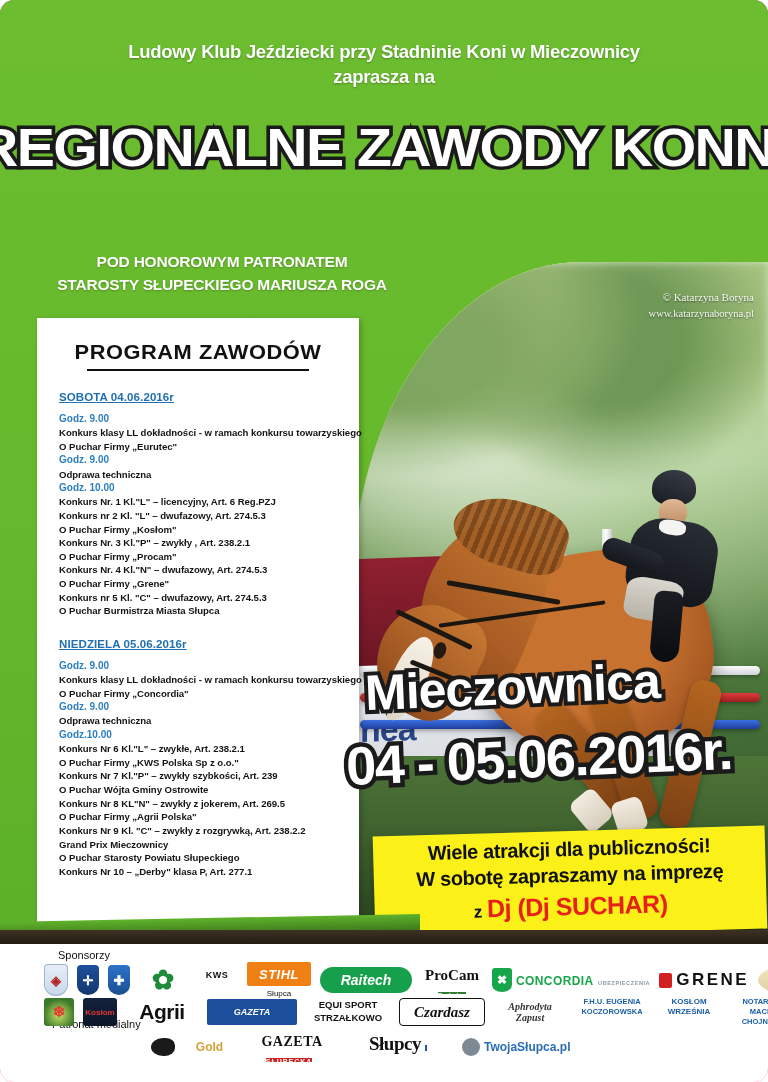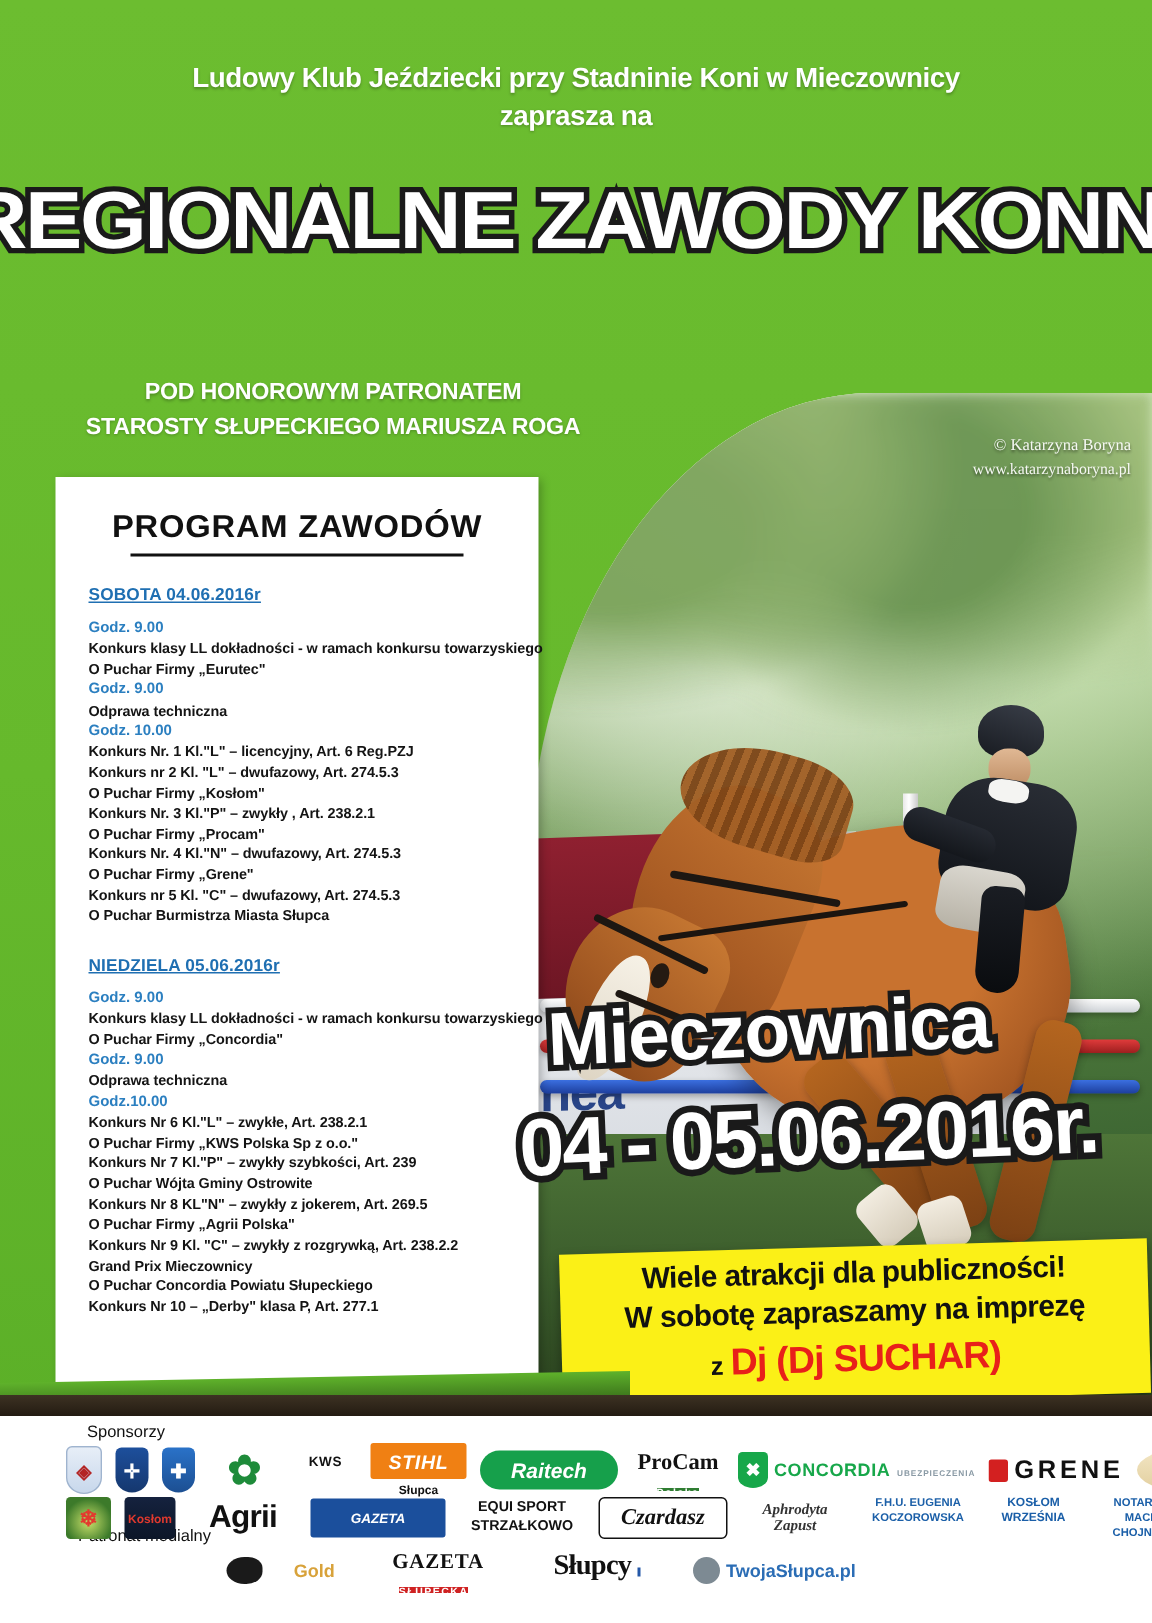--- a/index.html
+++ b/index.html
@@ -1,19 +1,20 @@
 <!DOCTYPE html>
 <html><head>
 <meta charset="utf-8">
 <style>
   html,body{margin:0;padding:0;background:#ffffff;}
   body{font-family:"Liberation Sans",sans-serif;}
   .poster{
     position:relative;width:768px;height:1082px;overflow:hidden;
     background:#ec4899;
+    border-radius:14px;
   }
   
   .green-bg{
     position:absolute;left:0;top:0;width:768px;height:938px;
     background:#6dbe31;
     background:linear-gradient(180deg,#6cbd30 0%,#66b92c 55%,#5cb028 100%);
   }
   
   .club-line{
     position:absolute;left:0;top:40px;width:768px;text-align:center;
@@ -322,21 +323,21 @@
   }
   .kws{width:42px;height:32px;display:block;text-align:center;}
   .kws .k{font-size:9px;font-weight:bold;color:#111;letter-spacing:.5px;}
   .kws .dot{width:12px;height:12px;border-radius:50%;background:#f07d00;margin:0 auto;}
   .kws .base{width:22px;height:7px;background:#1b7f3b;margin:1px auto 0;border-radius:2px;}
   .stihl{
     width:64px;height:24px;background:#f08013;color:#fff;font-style:italic;
     font-size:13px;letter-spacing:.5px;border-radius:2px;
   }
   .stihl-wrap{display:block;text-align:center;}
-  .stihl-sub{font-size:8px;color:#111;font-weight:bold;margin-top:3px;}
+  .stihl-sub{font-size:8px;color:#111;font-weight:normal;margin-top:3px;}
   .raitech{
     width:92px;height:26px;background:#16a04b;color:#fff;border-radius:13px;
     font-size:14px;font-style:italic;
   }
   .procam{
     width:62px;height:28px;display:block;text-align:center;
   }
   .procam .p1{font-family:"Liberation Serif",serif;font-size:15px;color:#111;line-height:15px;}
   .procam .p2{background:#2f7d32;color:#fff;font-size:7px;letter-spacing:1px;}
   .concordia{display:flex;align-items:center;gap:4px;}
@@ -491,21 +492,21 @@
           <div class="ev">Odprawa techniczna</div>
           <div class="time">Godz.10.00</div>
           <div class="ev">Konkurs Nr 6 Kl."L" – zwykłe, Art. 238.2.1</div>
           <div class="ev">O Puchar Firmy „KWS Polska Sp z o.o."</div>
           <div class="ev">Konkurs Nr 7 Kl."P" – zwykły szybkości, Art. 239</div>
           <div class="ev">O Puchar Wójta Gminy Ostrowite</div>
           <div class="ev">Konkurs Nr 8 KL"N" –  zwykły z jokerem, Art. 269.5</div>
           <div class="ev">O Puchar Firmy „Agrii Polska"</div>
           <div class="ev">Konkurs Nr 9 Kl. "C" – zwykły z rozgrywką, Art. 238.2.2</div>
           <div class="ev">Grand Prix Mieczownicy</div>
-          <div class="ev">O Puchar Concordia Powiatu Słupeckiego</div>
+          <div class="ev">O Puchar Starosty Powiatu Słupeckiego</div>
           <div class="ev">Konkurs Nr 10 –  „Derby" klasa P, Art. 277.1</div>
         </div>
       </div>
   </div>
 
   <div class="place">Mieczownica</div>
   <div class="bigdate">04 - 05.06.2016r.</div>
 
   <div class="yellow">
     <div class="yl y1">Wiele atrakcji dla publiczności!</div>

